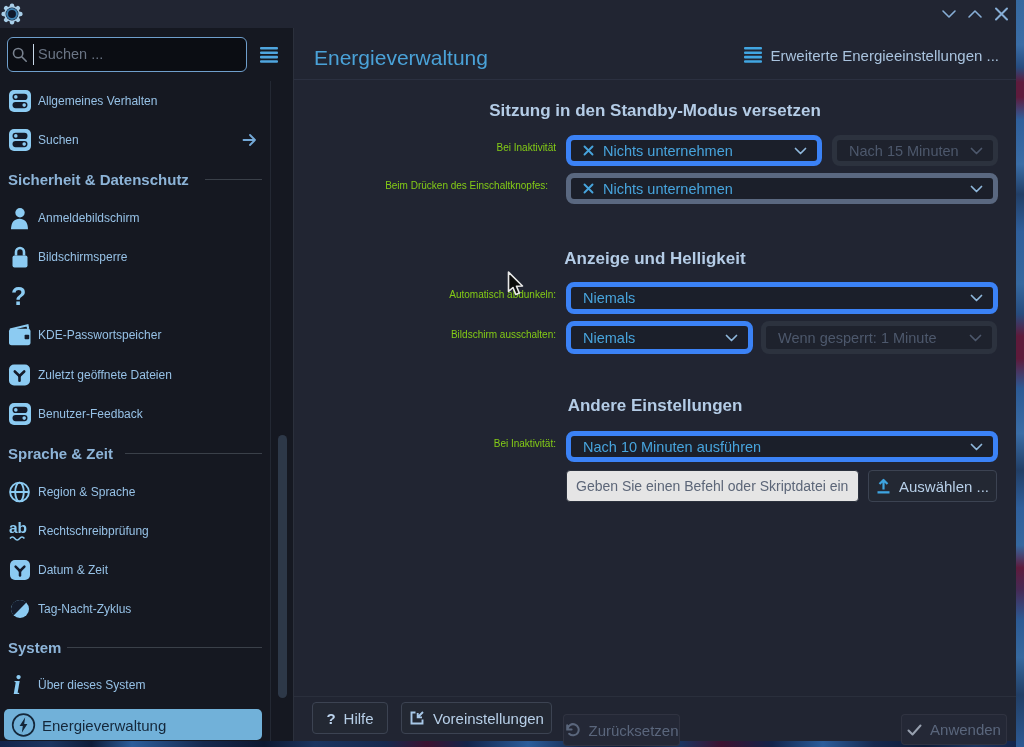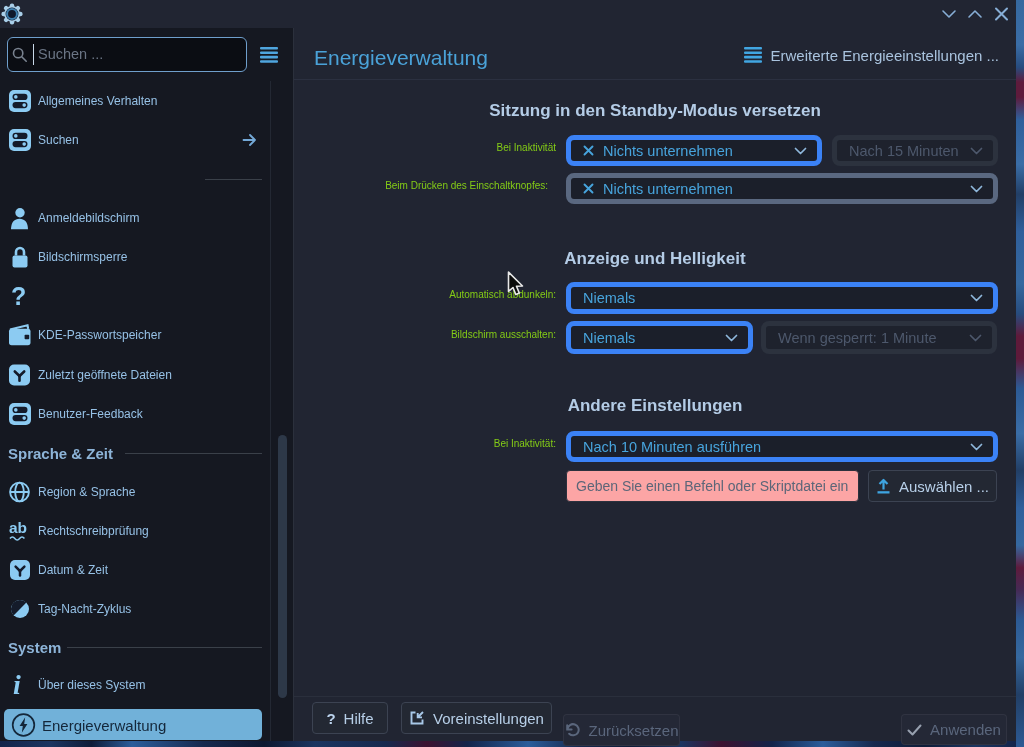--- a/index.html
+++ b/index.html
@@ -133,20 +133,21 @@
           <circle cx="7.8" cy="7.9" r="1.8" fill="#8ccbf2"></circle>
           <rect x="4.5" y="13" width="15" height="6.2" rx="3.1" fill="#141b2a"></rect>
           <circle cx="16.2" cy="16.1" r="1.8" fill="#8ccbf2"></circle>
         </svg>
       <div class="txt">Suchen</div>
       <svg style="position:absolute;right:13px;top:50%;transform:translateY(-50%)" width="15" height="13" viewBox="0 0 15 13">
           <path d="M1.5 6.5 H13 M8 1.5 L13 6.5 L8 11.5" stroke="#74a9d8" stroke-width="1.8" fill="none" stroke-linecap="round" stroke-linejoin="round"></path>
         </svg>
     </div>
     <div class="sidehdr abs" style="top:169px">
+      <div class="t">Sicherheit &amp; Datenschutz</div>
       <div class="rule" style="left:197px"></div>
     </div>
     <div class="sideitem abs" style="top:198px">
       <svg class="icon" width="23" height="23" viewBox="0 0 23 23" fill="#8ccbf2">
           <circle cx="12" cy="6.2" r="4.7"></circle>
           <path d="M3 23 C3 15.5 6.5 12.2 11.5 12.2 C16.5 12.2 20 15.5 20 23 Z"></path>
         </svg>
       <div class="txt">Anmeldebildschirm</div>
     </div>
     <div class="sideitem abs" style="top:237.4px">
@@ -301,21 +302,21 @@
         </svg>
     </div>
     <div class="sect abs" style="top:396px">Andere Einstellungen</div>
     <div class="lbl abs" style="left:306px;top:438px;width:250px">Bei Inaktivität:</div>
     <div class="combo abs" style="left:566px;top:431px;width:432px;height:31px">
       <div class="val">Nach 10 Minuten ausführen</div>
       <svg class="chev" width="13" height="8" viewBox="0 0 13 8">
           <path d="M1.5 1.5 L6.5 6.5 L11.5 1.5" fill="none" stroke="#8fb8dc" stroke-width="1.7" stroke-linecap="round" stroke-linejoin="round"></path>
         </svg>
     </div>
-    <div class="abs" style="left:566px;top:470px;width:293px;height:32px;background:#fca5a5;border:1px solid #2b313d;border-radius:4px">
+    <div class="abs" style="left:566px;top:470px;width:293px;height:32px;background:#e5e5e5;border:1px solid #2b313d;border-radius:4px">
       <div style="position:absolute;left:9px;top:50%;transform:translateY(-50%);font-size:14px;color:#5c6678;white-space:nowrap">Geben Sie einen Befehl oder Skriptdatei ein</div>
     </div>
     <div class="btn abs" style="left:868px;top:470px;width:129px;height:32px">
       <svg width="15" height="16" viewBox="0 0 15 16">
           <path d="M7.5 11.5 V2.5 M3.5 6 L7.5 2 L11.5 6" stroke="#3ea4e0" stroke-width="2.2" fill="none" stroke-linejoin="round"></path>
           <rect x="1.5" y="13.2" width="12" height="2.3" fill="#3ea4e0"></rect>
         </svg>
       <span>Auswählen ...</span>
     </div>
   </div>

